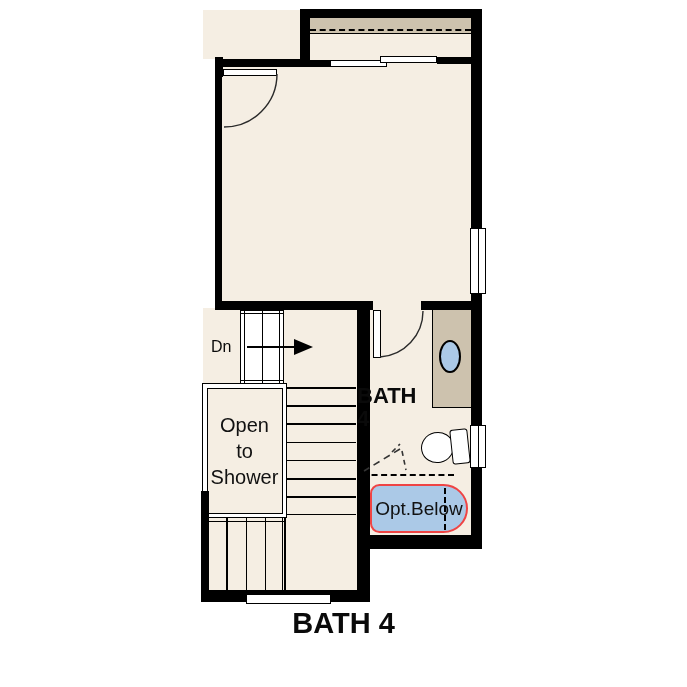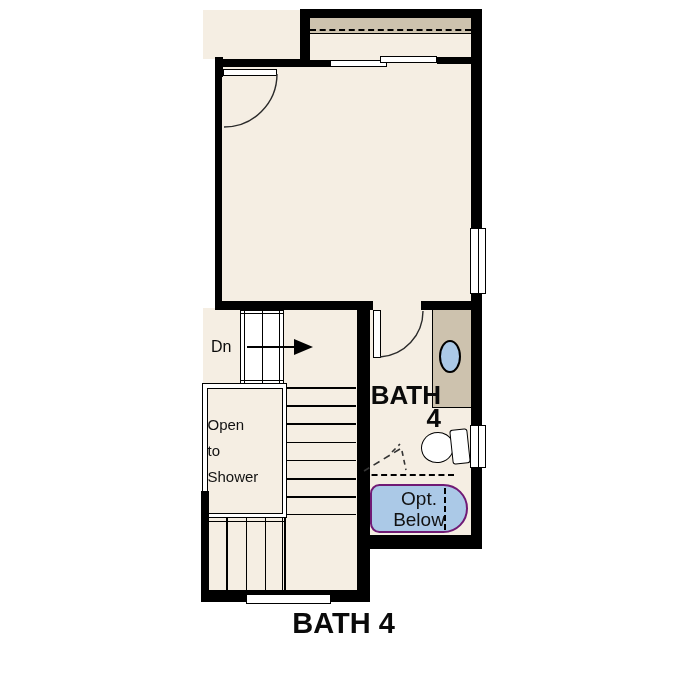--- a/index.html
+++ b/index.html
@@ -60,51 +60,51 @@
   .treads-up{position:absolute;left:287px;top:387px;width:69px;height:128px;
     background:repeating-linear-gradient(180deg,#000 0 1.5px,transparent 1.5px 18.2px);}
   .treads-low{position:absolute;left:208px;top:517px;width:78px;height:73px;box-sizing:border-box;
     border-top:1.5px solid #000;border-right:1.5px solid #000;
     background:repeating-linear-gradient(90deg,transparent 0 18px,#000 18px 19.5px);}
   .treads-low .h2{position:absolute;left:0;right:0;top:2.5px;height:1px;background:#000;}
   .treads-low .vr{position:absolute;right:2.5px;top:0;bottom:0;width:1px;background:#000;}
   .otb{position:absolute;left:202px;top:383px;width:85px;height:135px;box-sizing:border-box;
     background:#fff;border:1.5px solid #000;}
   .otb-inner{position:absolute;inset:3.5px;border:1px solid #000;background:var(--floor,#f5eee3);
-    display:flex;flex-direction:column;align-items:flex-start;justify-content:center;
-    font-size:15px;line-height:26px;color:#111;}
+    display:flex;flex-direction:column;align-items:center;justify-content:center;
+    font-size:20px;line-height:26px;color:#111;}
   .bottom-opening{position:absolute;left:246px;top:594px;width:85px;height:10px;box-sizing:border-box;
     background:#fff;border:1px solid #000;}
 
   
   .vanity{position:absolute;left:432px;top:310px;width:39px;height:98px;box-sizing:border-box;
     background:var(--vanity,#cdc2ae);border-left:1.5px solid #000;border-bottom:1.5px solid #000;}
   .sink{position:absolute;left:439px;top:340px;width:22px;height:33px;box-sizing:border-box;
     background:var(--fixture-blue,#abc9e7);border:2px solid #000;border-radius:50%;}
   .toilet-bowl{position:absolute;left:421px;top:432px;width:33px;height:31px;box-sizing:border-box;
     background:#fff;border:1.5px solid #000;border-radius:50%;transform:rotate(-12deg);}
   .toilet-tank{position:absolute;left:451px;top:429px;width:18px;height:35px;box-sizing:border-box;
     background:#fff;border:1.5px solid #000;border-radius:3px;transform:rotate(-6deg);}
   .tub{position:absolute;left:370px;top:484px;width:98px;height:49px;box-sizing:border-box;
-    background:var(--fixture-blue,#abc9e7);border:2px solid #701a75;border-radius:10px 26px 26px 10px;
-    display:flex;flex-direction:column;align-items:center;justify-content:center;
+    background:var(--fixture-blue,#abc9e7);border:2px solid #ef4444;border-radius:10px 26px 26px 10px;
+    display:flex;flex-direction:row;align-items:center;justify-content:center;
     font-size:19px;line-height:21px;color:#111;}
   .opt-wall-dash{position:absolute;left:362px;top:474px;width:92px;height:0;border-top:2px dashed #000;}
   .tub-dash{position:absolute;left:444px;top:488px;width:0;height:42px;border-left:2px dashed #000;}
 
   
   .overlay{position:absolute;left:0;top:0;width:687px;height:687px;pointer-events:none;}
 
   
   .label{position:absolute;color:#0a0a0a;}
   .bedroom-label{left:222px;top:170px;width:249px;text-align:center;
     font-size:28px;font-weight:bold;letter-spacing:.3px;}
   .dn-label{left:211px;top:338px;font-size:16px;}
-  .bath-label{left:357px;top:384px;width:84px;text-align:right;
-    font-size:26px;line-height:23px;font-weight:bold;}
+  .bath-label{left:357px;top:384px;width:84px;text-align:left;
+    font-size:22px;line-height:23px;font-weight:bold;}
   .caption{left:0;right:0;top:608px;text-align:center;
     font-size:29px;line-height:31px;font-weight:bold;}
 </style>
 </head>
 <body>
 
 <div class="plan">
 
   <div class="floor f-patch"></div>
   <div class="floor f-closet"></div>

